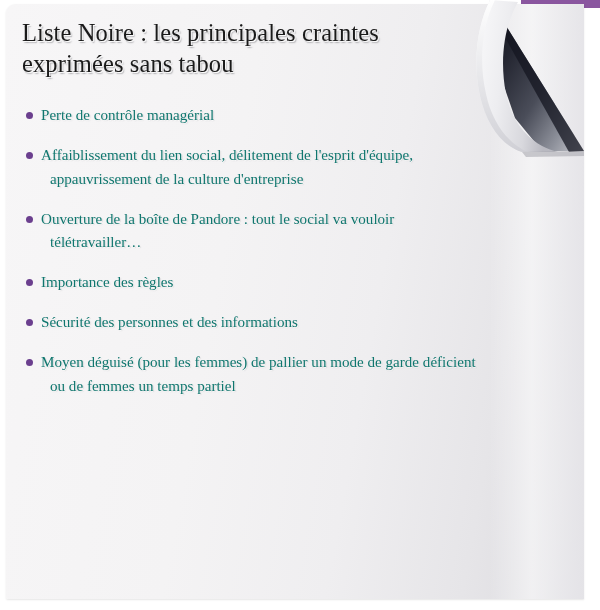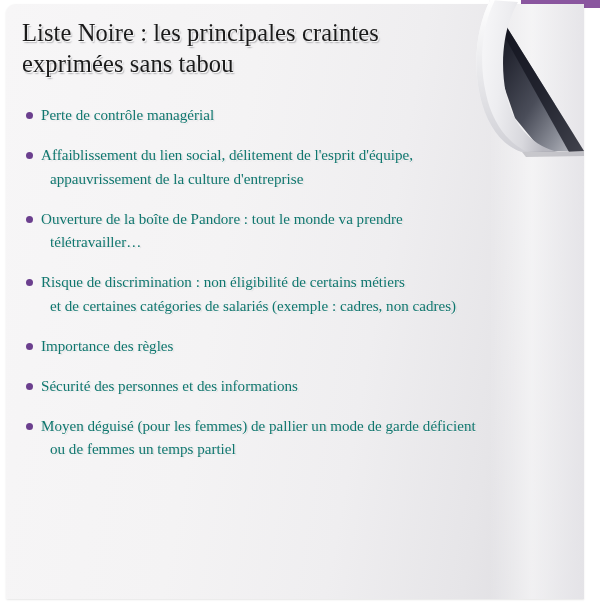--- a/index.html
+++ b/index.html
@@ -216,32 +216,25 @@
         <span class="bullet-text">
           <span>Affaiblissement du lien social, délitement de l'esprit d'équipe,</span>
           <span class="cont">appauvrissement de la culture d'entreprise</span>
         </span>
       </li>
 
 
       <li class="bullet-item">
         <span class="bullet-dot"></span>
         <span class="bullet-text">
-          <span>Ouverture de la boîte de Pandore : tout le monde va prendre</span>
+          <span>Ouverture de la boîte de Pandore : tout le social va vouloir</span>
           <span class="cont">télétravailler…</span>
         </span>
       </li>
 
-      <li class="bullet-item">
-        <span class="bullet-dot"></span>
-        <span class="bullet-text">
-          <span>Risque de discrimination : non éligibilité de certains métiers</span>
-          <span class="cont">et de certaines catégories de salariés (exemple : cadres, non cadres)</span>
-        </span>
-      </li>
 
 
       <li class="bullet-item">
         <span class="bullet-dot"></span>
         <span class="bullet-text">
           <span>Importance des règles</span>
         </span>
       </li>
 
       <li class="bullet-item">

